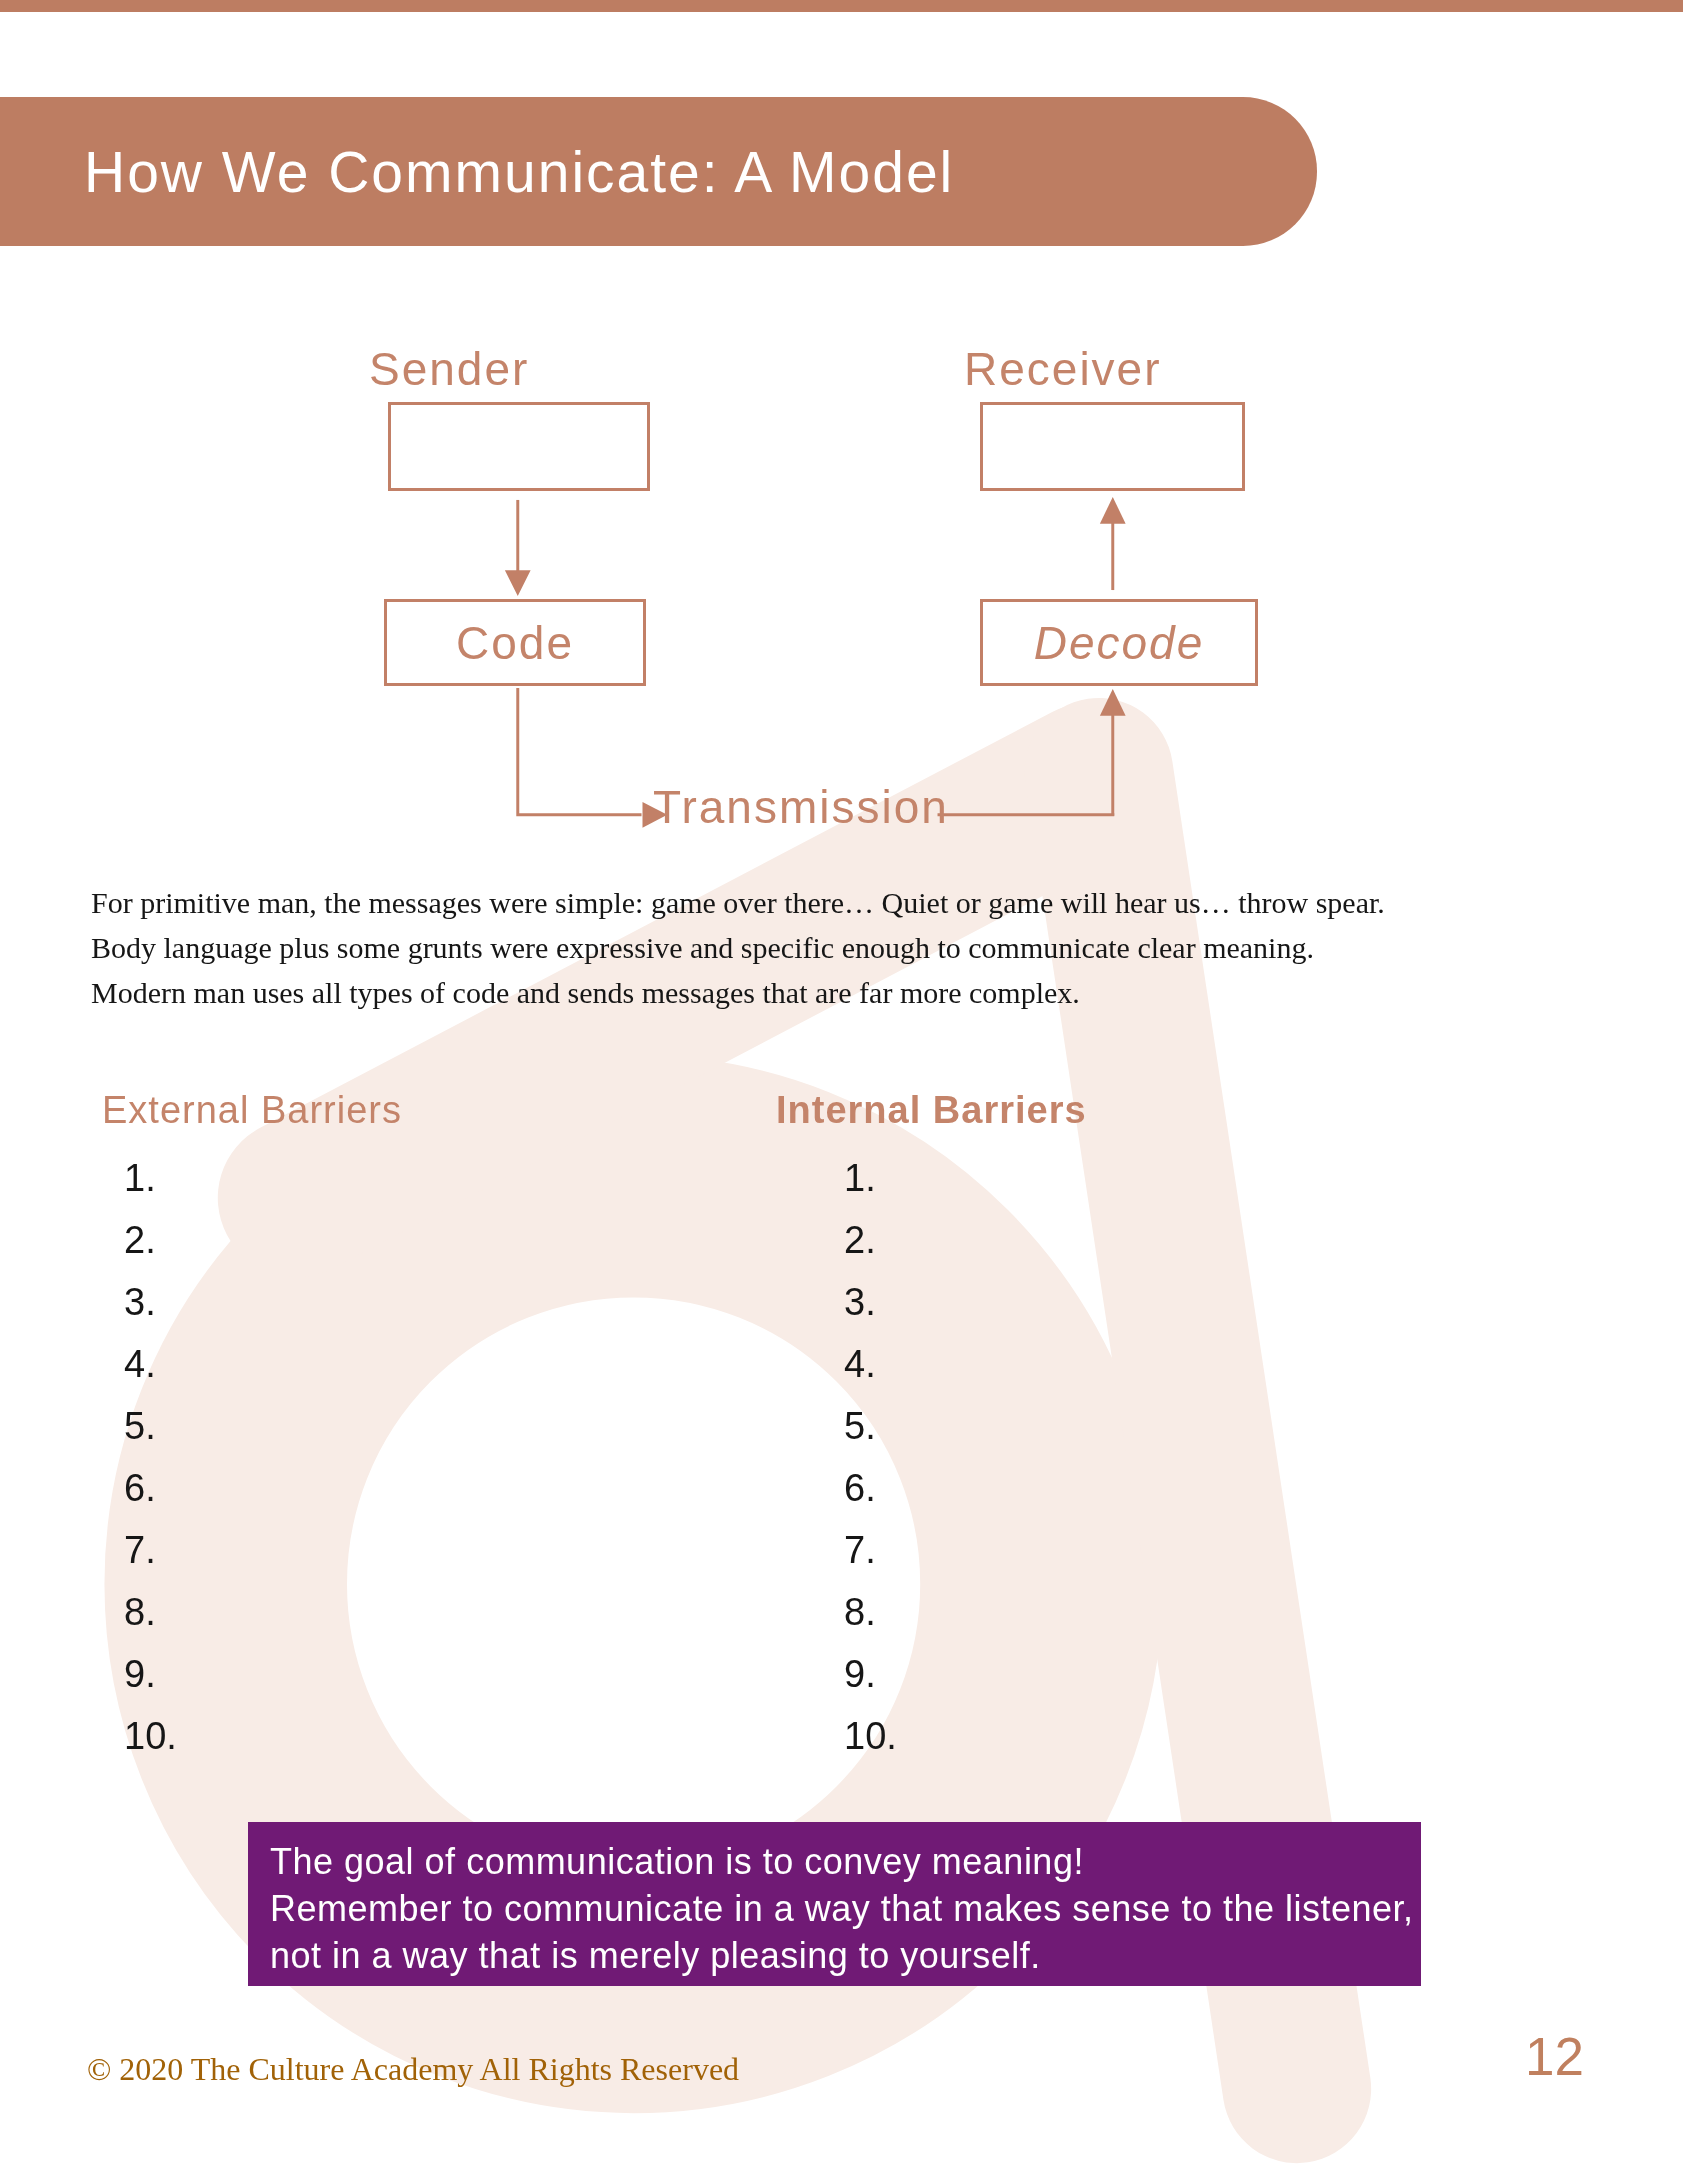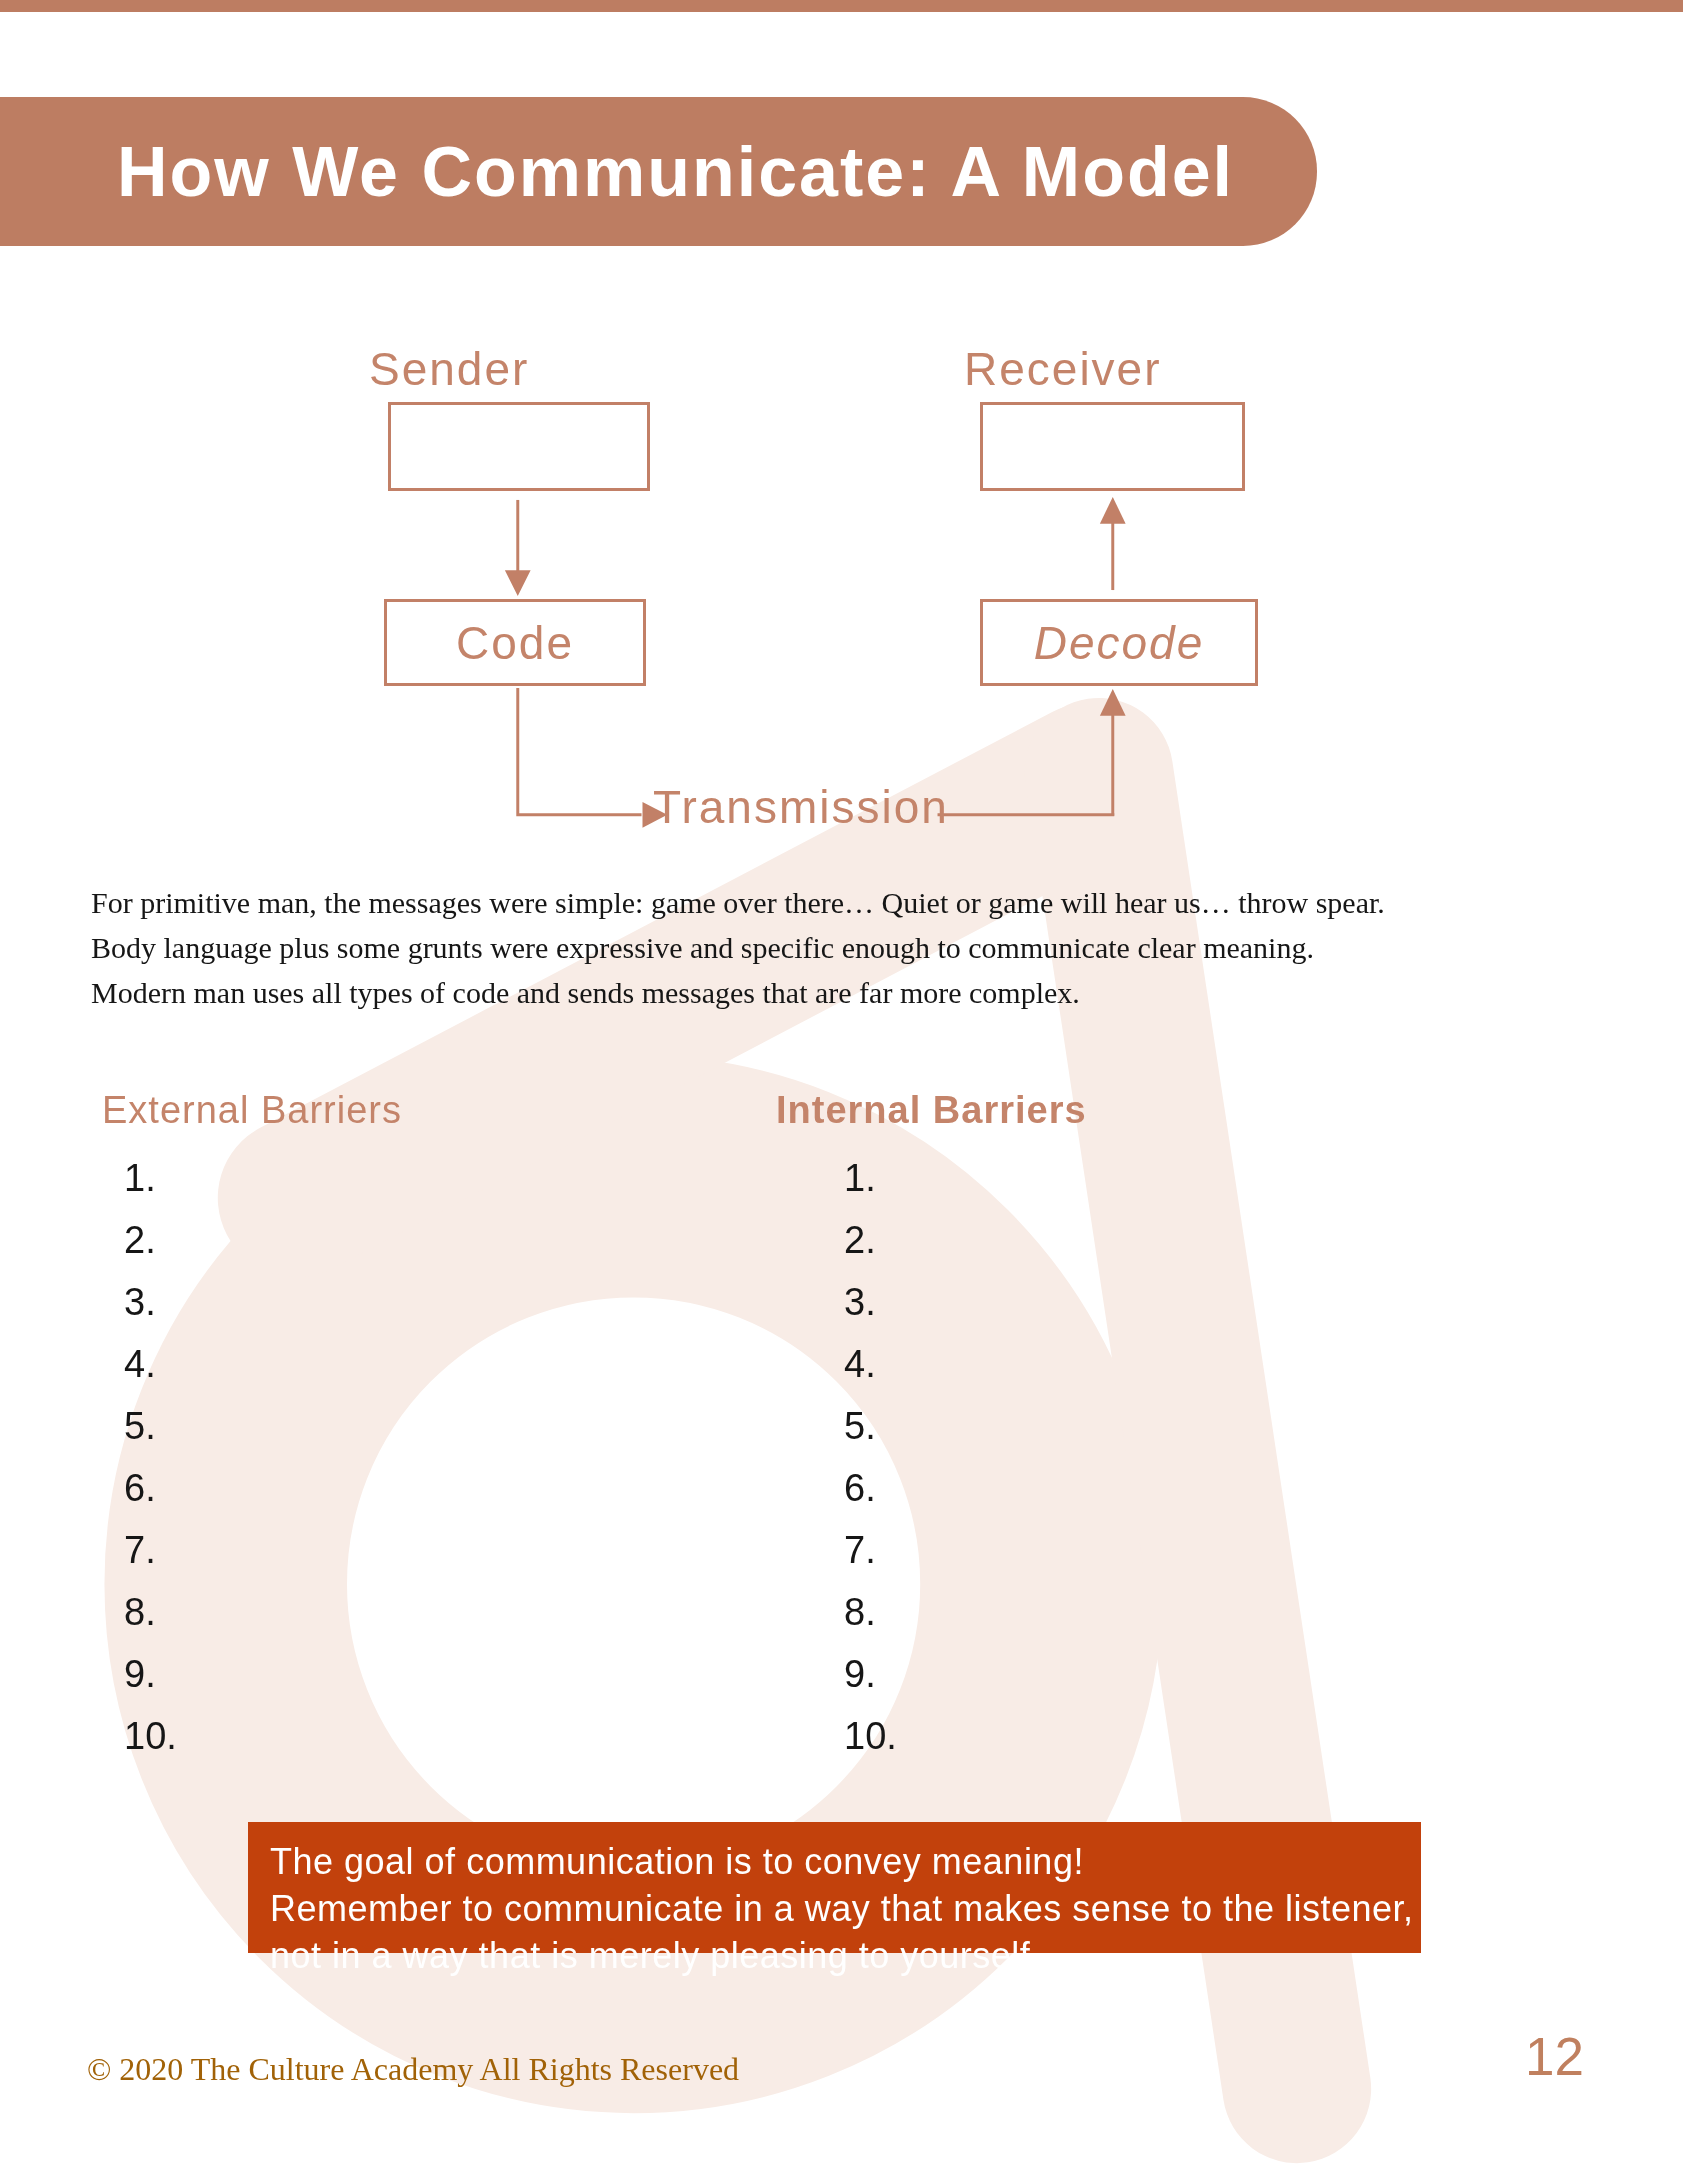--- a/index.html
+++ b/index.html
@@ -4,41 +4,41 @@
 <style>
   html,body{margin:0;padding:0;background:#ffffff;}
   .page{position:relative;width:1683px;height:2178px;background:#ffffff;overflow:hidden;
         font-family:"Liberation Sans",sans-serif;}
   .layer{position:absolute;left:0;top:0;}
 
   
   .top-strip{position:absolute;left:0;top:0;width:1683px;height:12px;background:#bd7d62;}
   .banner{position:absolute;left:0;top:97px;width:1317px;height:149px;background:#bd7d62;
           border-radius:0 74px 74px 0;display:flex;align-items:center;}
-  .banner .title{color:#ffffff;font-size:70px;letter-spacing:2px;padding-left:117px;font-weight:700;
+  .banner .title{color:#ffffff;font-size:57px;letter-spacing:2px;padding-left:84px;font-weight:400;
                  white-space:nowrap;}
 
   
   .diag-label{position:absolute;color:#c4846a;font-size:46px;letter-spacing:2px;text-align:left;
               white-space:nowrap;}
   .diag-box{position:absolute;border:3px solid #c28067;box-sizing:border-box;display:flex;
             align-items:center;justify-content:center;background:transparent;}
   .diag-box .inner-label{color:#c4846a;font-size:46px;letter-spacing:2px;}
 
   
   .paragraph{position:absolute;left:91px;top:880px;width:1436px;color:#161616;
              font-family:"Liberation Serif",serif;font-size:30px;line-height:45px;}
 
   
   .barrier-heading{position:absolute;color:#c4846a;font-size:38px;letter-spacing:1px;white-space:nowrap;}
   .barrier-list{position:absolute;top:1150px;color:#161616;font-size:38px;}
   .barrier-list .list-item{height:62px;line-height:57px;}
 
   
-  .callout{position:absolute;left:248px;top:1822px;width:1173px;height:131px;background:#c2410c;
+  .callout{position:absolute;left:248px;top:1822px;width:1173px;height:164px;background:#701a75;
            box-sizing:border-box;padding:16px 20px 0 22px;}
   .callout .callout-line{color:#ffffff;font-size:36px;line-height:47px;letter-spacing:0.5px;white-space:nowrap;}
 
   
   .copyright{position:absolute;left:87px;top:2051px;color:#a16207;
              font-family:"Liberation Serif",serif;font-size:32px;white-space:nowrap;text-align:center;}
   .page-number{position:absolute;right:99px;top:2026px;color:#c0805f;font-size:53px;}
 
   .z1{z-index:1;} .z2{z-index:2;}
 </style>

